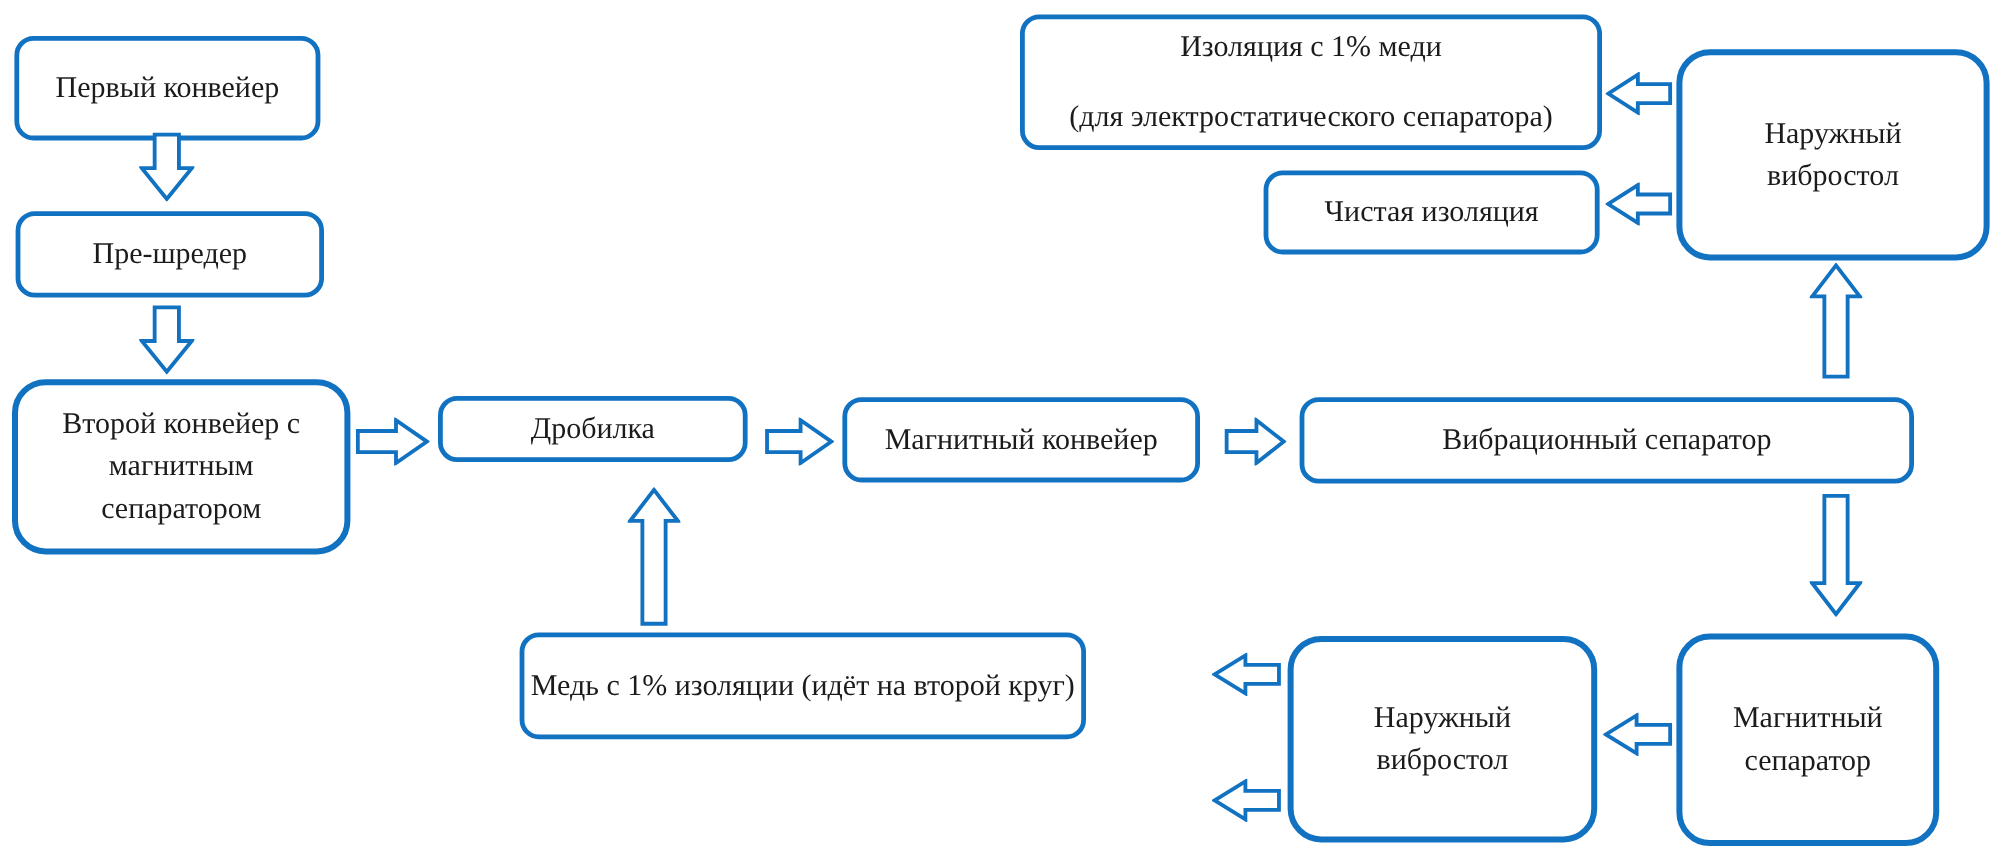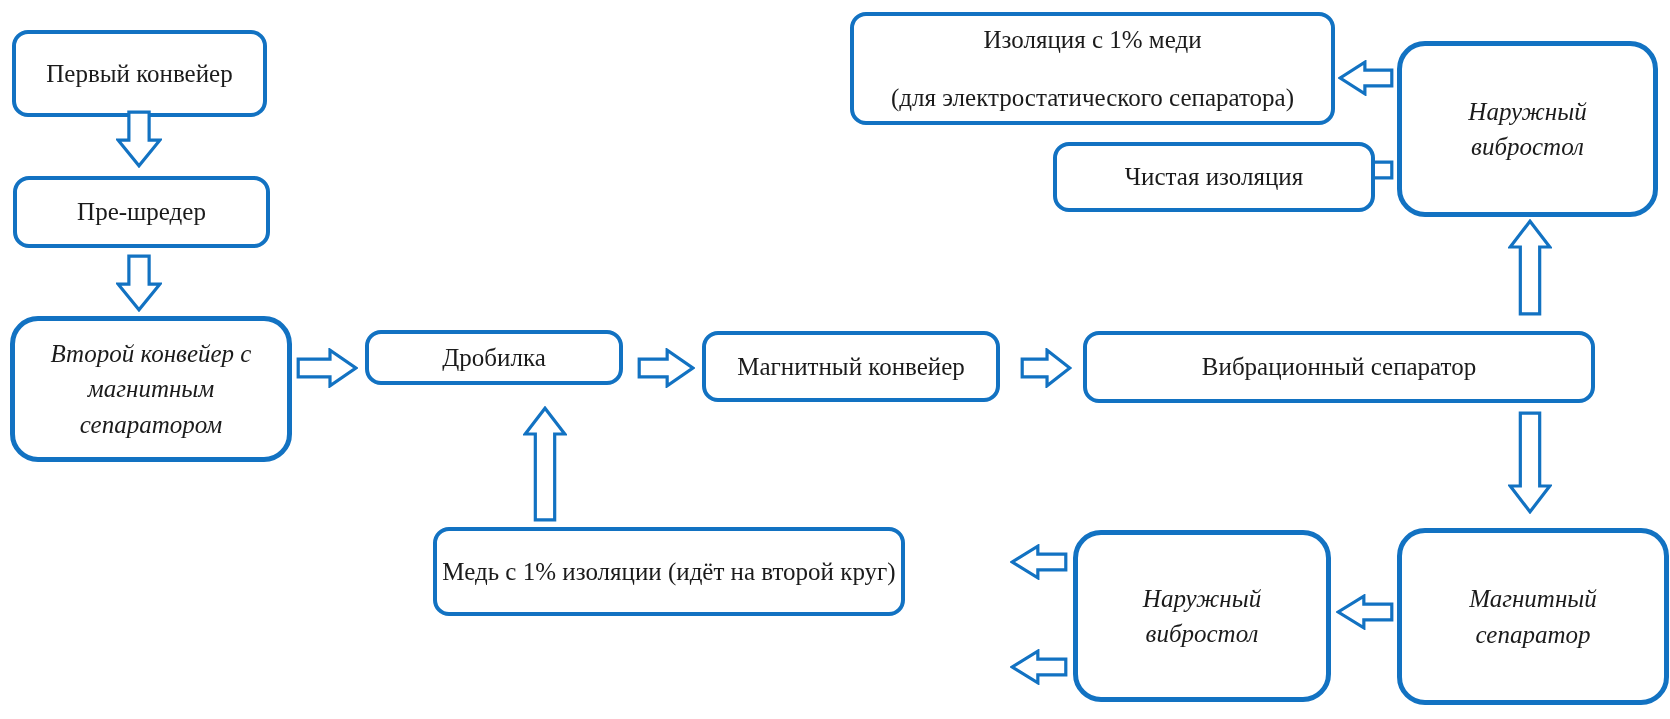--- a/index.html
+++ b/index.html
@@ -7,21 +7,21 @@
   .canvas{
     position:relative; width:1670px; height:719px; background:#fff; overflow:hidden;
     font-family:"Liberation Serif","DejaVu Serif",serif; color:var(--ink);
   }
   .node{
     position:absolute; box-sizing:border-box; background:#fff;
     border:4px solid var(--accent); border-radius:16px;
     display:flex; flex-direction:column; justify-content:center;
     text-align:center; font-size:25px; line-height:1.42;
   }
-  .node.big{ border-radius:28px; border-width:5px;font-style:italic; }
+  .node.big{ border-radius:28px; border-width:5px; }
   .node .lbl{ display:block; }
   .node.gap2{ gap:22px; }
   .arrow{ position:absolute; }
   .arrow svg{ display:block; }
 </style>
 </head>
 <body>
 
 <div class="canvas">
 
@@ -99,31 +99,31 @@
     <span class="lbl">Изоляция с 1% меди</span>
     <span class="lbl">(для электростатического сепаратора)</span>
   </div>
 
   <div class="arrow" style="left:1338px;top:152px;width:56px;height:36px">
       <svg width="56" height="36" viewBox="0 0 56 36">
         <polygon points="53.8,10.08 26.88,10.08 26.88,2.2 2.2,18 26.88,33.8 26.88,25.92 53.8,25.92" fill="#ffffff" stroke="var(--accent)" stroke-width="3.2" stroke-linejoin="miter"></polygon>
       </svg>
     </div>
 
-  <div class="node" style="left:1053px;top:142px;width:322px;height:70px">
+  <div class="node" style="left:1053px;top:142px;width:280px;height:70px">
     <span class="lbl">Чистая изоляция</span>
   </div>
 
   <div class="arrow" style="left:1508px;top:411px;width:44px;height:103px">
       <svg width="44" height="103" viewBox="0 0 44 103">
         <polygon points="12.32,2.2 12.32,75 2.2,75 22,100.8 41.8,75 31.68,75 31.68,2.2" fill="#ffffff" stroke="var(--accent)" stroke-width="3.2" stroke-linejoin="miter"></polygon>
       </svg>
     </div>
 
-  <div class="node big" style="left:1397px;top:528px;width:272px;height:177px;padding:0 40px">
+  <div class="node big" style="left:1397px;top:528px;width:219px;height:177px;padding:0 40px">
     <span class="lbl">Магнитный сепаратор</span>
   </div>
 
   <div class="arrow" style="left:1336px;top:594px;width:58px;height:36px">
       <svg width="58" height="36" viewBox="0 0 58 36">
         <polygon points="55.8,10.08 27.84,10.08 27.84,2.2 2.2,18 27.84,33.8 27.84,25.92 55.8,25.92" fill="#ffffff" stroke="var(--accent)" stroke-width="3.2" stroke-linejoin="miter"></polygon>
       </svg>
     </div>
 
   <div class="node big" style="left:1073px;top:530px;width:258px;height:172px;padding:0 44px">

